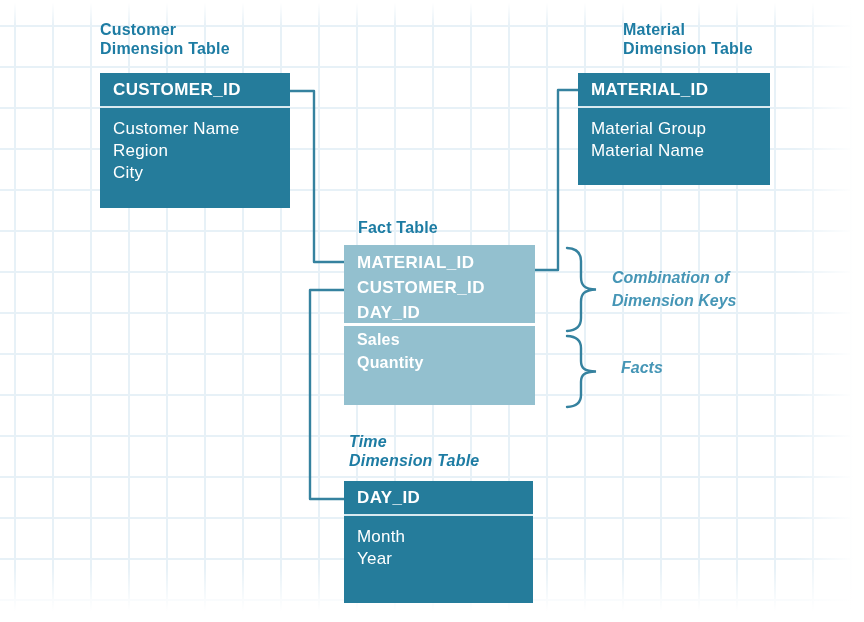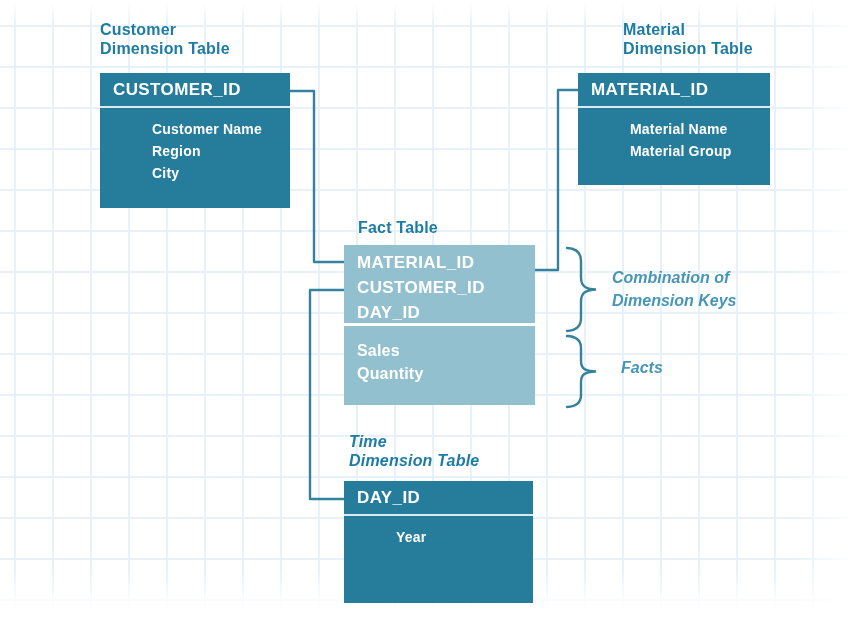--- a/index.html
+++ b/index.html
@@ -68,44 +68,43 @@
     height: 35px;
     padding-left: 13px;
     font-size: 17px;
     font-weight: bold;
     letter-spacing: 0.4px;
     border-bottom: 2px solid var(--separator);
     white-space: nowrap;
   }
   .box .body {
     padding: 10px 13px 0;
-    font-size: 14px;
-    font-weight: bold;
+    font-size: 17px;
+    font-weight: normal;
     line-height: 22px;
     letter-spacing: 0.2px;
-    margin-left: 39px;
   }
   .fact-box {
     position: absolute;
     background: var(--fact-blue);
     color: #ffffff;
     display: flex;
     flex-direction: column;
   }
   .fact-box .keys {
     height: 81px;
     padding: 5px 13px 0;
     font-size: 17px;
     font-weight: bold;
     line-height: 25px;
     letter-spacing: 0.4px;
     border-bottom: 3px solid #ffffff;
   }
   .fact-box .measures {
-    padding: 13px 13px 0;
+    padding: 2px 13px 0;
     font-size: 16px;
     font-weight: bold;
     line-height: 23px;
     letter-spacing: 0.2px;
   }
   .annotation {
     position: absolute;
     font-size: 16px;
     font-style: italic;
     line-height: 23px;
@@ -146,22 +145,22 @@
       </div>
     </div>
 
     <div class="tbl-title" style="left:579px; top:20px;margin-left:44px;">
       <div>Material</div>
       <div>Dimension Table</div>
     </div>
     <div class="box" style="left:578px; top:73px; width:192px; height:112px;">
       <div class="hdr">MATERIAL_ID</div>
       <div class="body">
+        <div>Material Group</div>
         <div>Material Name</div>
-        <div>Material Group</div>
       </div>
     </div>
 
     <div class="tbl-title" style="left:358px; top:218px;">
       <div>Fact Table</div>
     </div>
     <div class="fact-box" style="left:344px; top:245px; width:191px; height:160px;">
       <div class="keys">
         <div>MATERIAL_ID</div>
         <div>CUSTOMER_ID</div>
@@ -173,20 +172,21 @@
       </div>
     </div>
 
     <div class="tbl-title" style="left:349px; top:432px;font-style:italic;">
       <div>Time</div>
       <div>Dimension Table</div>
     </div>
     <div class="box" style="left:344px; top:481px; width:189px; height:122px;">
       <div class="hdr">DAY_ID</div>
       <div class="body">
+        <div>Month</div>
         <div>Year</div>
       </div>
     </div>
 
     <div class="annotation" style="left:612px; top:266px;">
       <div>Combination of</div>
       <div>Dimension Keys</div>
     </div>
     <div class="annotation" style="left:621px; top:356px;">
       <div>Facts</div>

